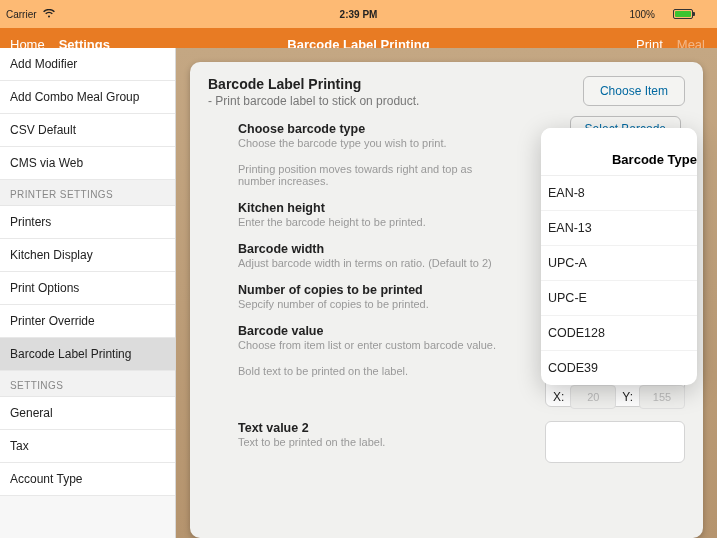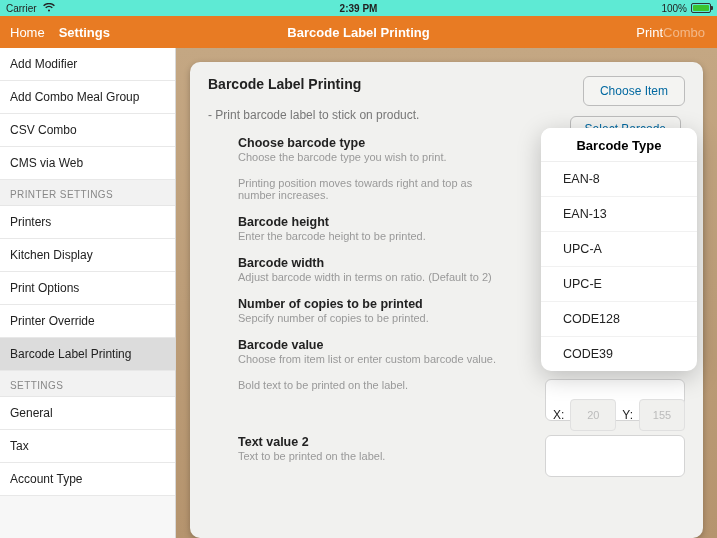--- a/index.html
+++ b/index.html
@@ -1,71 +1,71 @@
 <!DOCTYPE html>
 <html><head>
 <meta charset="utf-8">
 <style>
 * { box-sizing: border-box; margin: 0; padding: 0; font-family: -apple-system, "Helvetica Neue", Helvetica, Arial, sans-serif; }
 html, body { width: 717px; height: 538px; overflow: hidden; background: #000; }
 
 .device { width: 717px; height: 538px; position: relative; background: #b89b7a; }
 
 
-.statusbar { height: 16px; background: #5eead4; display: flex; align-items: center; font-size: 10px; color: #222; padding: 8px 6px; position: relative; }
+.statusbar { height: 16px; background: #fdba74; display: flex; align-items: center; font-size: 10px; color: #222; padding: 14px 6px; position: relative; }
 .statusbar .carrier { font-size: 10px; }
 .statusbar .wifi { margin-left: 6px; font-size: 11px; }
 .statusbar .time { position: absolute; left: 50%; transform: translateX(-50%); font-weight: 600; }
-.statusbar .right { position: absolute; right: 6px; display: flex; align-items: center; gap: 4px; }
+.statusbar .right { position: absolute; right: 24px; display: flex; align-items: center; gap: 18px; }
 .battery-pct { font-size: 10px; }
 .battery { width: 20px; height: 10px; border: 1px solid #333; border-radius: 2px; position: relative; }
 .battery::after { content: ''; position: absolute; right: -3px; top: 2px; width: 2px; height: 4px; background: #333; border-radius: 0 1px 1px 0; }
 .battery .fill { position: absolute; left: 1px; top: 1px; bottom: 1px; width: 16px; background: #3ac430; border-radius: 1px; }
 
 
 .navbar { height: 32px; background: #e87b23; display: flex; align-items: center; color: #fff; font-size: 13px; position: relative; }
 .navbar .left { display: flex; gap: 14px; padding-left: 10px; }
 .navbar .title { position: absolute; left: 50%; transform: translateX(-50%); font-weight: 600; }
-.navbar .right { position: absolute; right: 12px; display: flex; }
+.navbar .right { position: absolute; right: 12px; display: flex; gap: 14px; }
 .navbar .settings { font-weight: 700; }
 .navbar .save { opacity: 0.45; }
 
 
 .body { position: absolute; top: 48px; bottom: 0; left: 0; right: 0; display: flex; }
 .sidebar { width: 176px; background: #f7f7f7; border-right: 1px solid #d8d8d8; overflow: hidden; }
 .sidebar .row { height: 33px; line-height: 33px; padding-left: 10px; font-size: 12px; color: #222; border-bottom: 1px solid #e8e8e8; background: #fff; }
 .sidebar .row.selected { background: #dcdcdc; }
 .sidebar .sectionhdr { height: 26px; line-height: 30px; padding-left: 10px; font-size: 10px; letter-spacing: 0.4px; color: #888; background: #f2f2f2; border-bottom: 1px solid #e6e6e6; }
 
 .content { flex: 1; position: relative; background: #b89b7a; }
 .paper-bg { position: absolute; inset: 0; background: linear-gradient(#c4a783, #b5946e); }
 .panel { position: absolute; left: 14px; right: 14px; top: 14px; bottom: 0; background: #f1f1ef; border-radius: 10px; box-shadow: 0 2px 6px rgba(0,0,0,0.25); padding: 14px 18px; overflow: hidden; }
 .panel-head { display: flex; justify-content: space-between; align-items: flex-start; }
 .panel-title { font-size: 14px; font-weight: 600; color: #222; }
-.panel-sub { font-size: 12px; color: #777; margin-top: 16px; }
+.panel-sub { font-size: 12px; color: #777; margin-top: 2px; }
 .btn-outline { border: 1px solid #bcbcbc; background: #f4f4f2; color: #0369a1; border-radius: 6px; padding: 7px 16px; font-size: 12px; }
 .btn-outline.small { padding: 5px 14px; }
 
 .fields { margin-top: 14px; padding-left: 30px; font-size: 12px; color: #222; }
 .fld { margin-bottom: 14px; position: relative; }
 .fld-label { font-weight: 600; font-size: 12.5px; color: #222; }
 .fld-desc { font-size: 11px; color: #999; margin-top: 1px; max-width: 260px; }
 
 .right-col { position: absolute; right: 0; top: 0; display: flex; align-items: center; gap: 6px; }
 .pos-lbl { font-size: 12px; color: #444; font-weight: 500; }
 
 .textbox { border: 1px solid #d4d4d4; background: #fff; border-radius: 6px; width: 140px; height: 42px; }
 .text-coords { display: flex; align-items: center; gap: 6px; }
-.coord-inp { width: 46px; height: 32px; border: 1px solid #e0e0e0; background: #f0f0ee; border-radius: 4px; text-align: center; font-size: 11px; color: #bbb; }
+.coord-inp { width: 46px; height: 24px; border: 1px solid #e0e0e0; background: #f0f0ee; border-radius: 4px; text-align: center; font-size: 11px; color: #bbb; }
 
 
 .popover { position: absolute; right: 20px; top: 80px; width: 156px; background: #fff; border-radius: 10px; box-shadow: 0 6px 24px rgba(0,0,0,0.22); overflow: hidden; z-index: 10; }
 .popover::before { content: ''; position: absolute; top: -7px; left: 50%; transform: translateX(-50%); width: 14px; height: 14px; background: #fff; rotate: 45deg; border-radius: 2px; }
-.popover-hdr { text-align: center; font-weight: 600; font-size: 13px; padding: 10px 0 8px; border-bottom: 1px solid #eee; position: relative; background: #fff; }
-.popover-item { padding: 10px 22px; font-size: 12.5px; color: #222; border-bottom: 1px solid #f1f1f1; }
+.popover-hdr { text-align: right; font-weight: 600; font-size: 13px; padding: 24px 0 8px; border-bottom: 1px solid #eee; position: relative; background: #fff; }
+.popover-item { padding: 10px 7px; font-size: 12.5px; color: #222; border-bottom: 1px solid #f1f1f1; }
 .popover-item:last-child { border-bottom: none; }
 
 .select-barcode-wrap { position: absolute; right: 22px; top: 54px; }
 
 </style>
 </head>
 <body>
 
 <div class="device">
   <div class="statusbar">
@@ -85,29 +85,29 @@
   </div>
 
   <div class="navbar">
     <div class="left">
       <span>Home</span>
       <span class="settings">Settings</span>
     </div>
     <span class="title">Barcode Label Printing</span>
     <div class="right">
       <span>Print</span>
-      <span class="save">Combo</span>
+      <span class="save">Meal</span>
     </div>
   </div>
 
   <div class="body">
     <div class="sidebar">
       <div class="row">Add Modifier</div>
       <div class="row">Add Combo Meal Group</div>
-      <div class="row">CSV Combo</div>
+      <div class="row">CSV Default</div>
       <div class="row">CMS via Web</div>
       <div class="sectionhdr">PRINTER SETTINGS</div>
       <div class="row">Printers</div>
       <div class="row">Kitchen Display</div>
       <div class="row">Print Options</div>
       <div class="row">Printer Override</div>
       <div class="row selected">Barcode Label Printing</div>
       <div class="sectionhdr">SETTINGS</div>
       <div class="row">General</div>
       <div class="row">Tax</div>
@@ -134,21 +134,21 @@
             <div class="fld-label">Choose barcode type</div>
             <div class="fld-desc">Choose the barcode type you wish to print.</div>
           </div>
           <div class="fld">
             <div class="fld-desc">Printing position moves towards right and top as number increases.</div>
             <div class="right-col">
                 <span class="pos-lbl">X</span>
               </div>
           </div>
           <div class="fld">
-            <div class="fld-label">Barcode height</div>
+            <div class="fld-label">Kitchen height</div>
             <div class="fld-desc">Enter the barcode height to be printed.</div>
           </div>
           <div class="fld">
             <div class="fld-label">Barcode width</div>
             <div class="fld-desc">Adjust barcode width in terms on ratio. (Default to 2)</div>
           </div>
           <div class="fld">
             <div class="fld-label">Number of copies to be printed</div>
             <div class="fld-desc">Sepcify number of copies to be printed.</div>
           </div>

